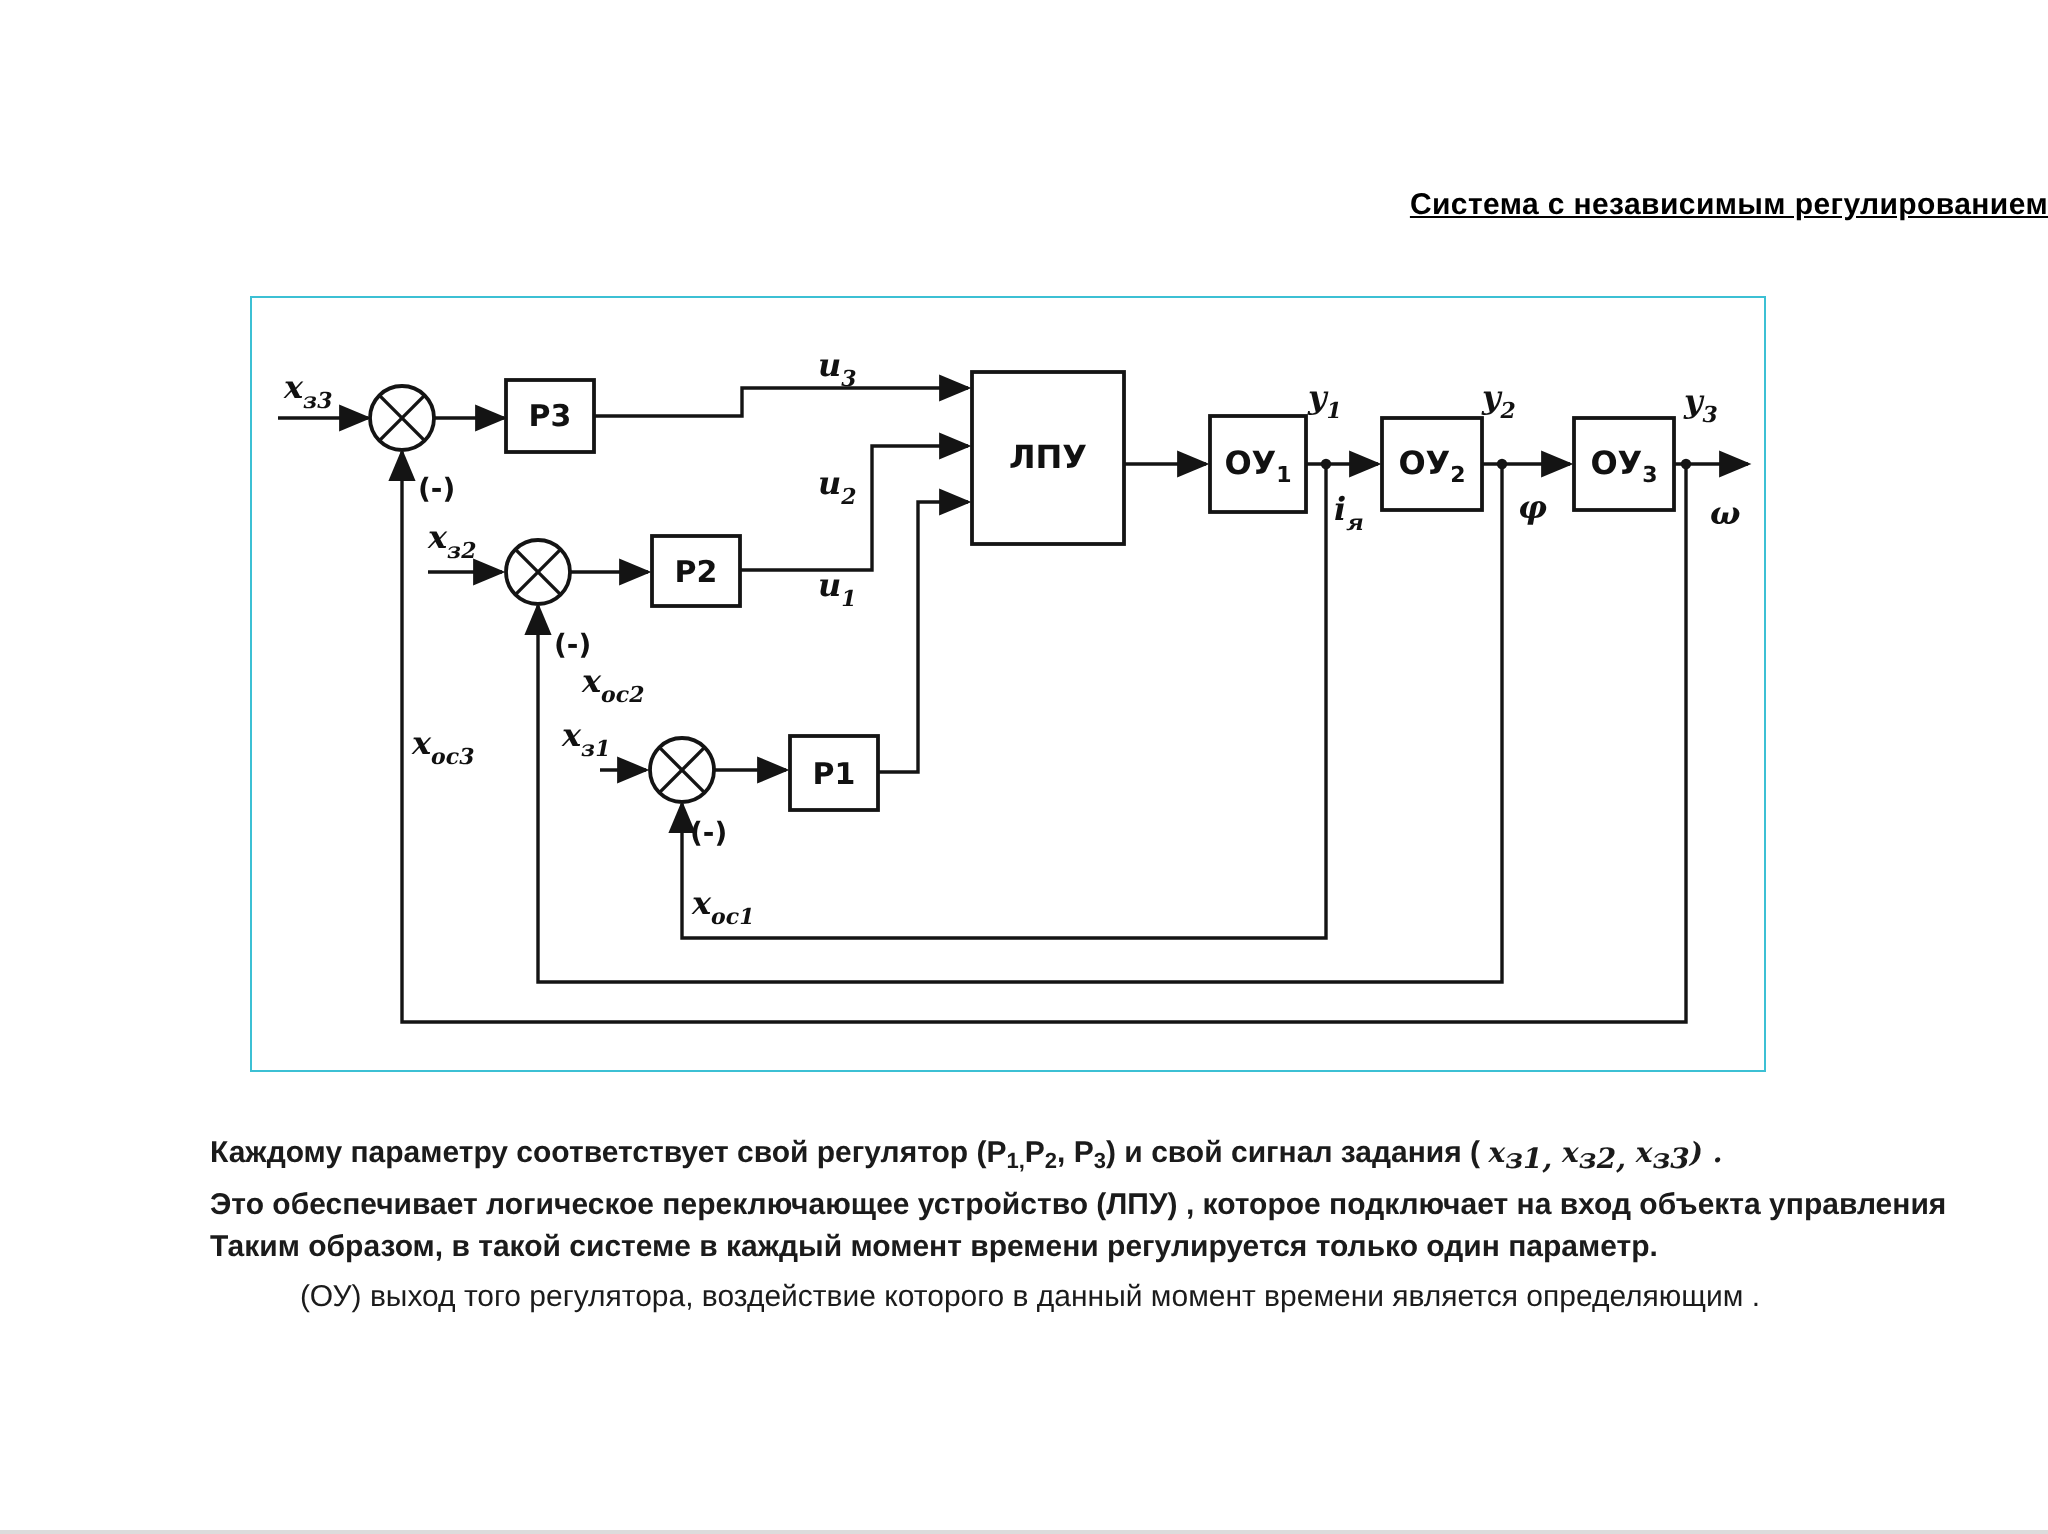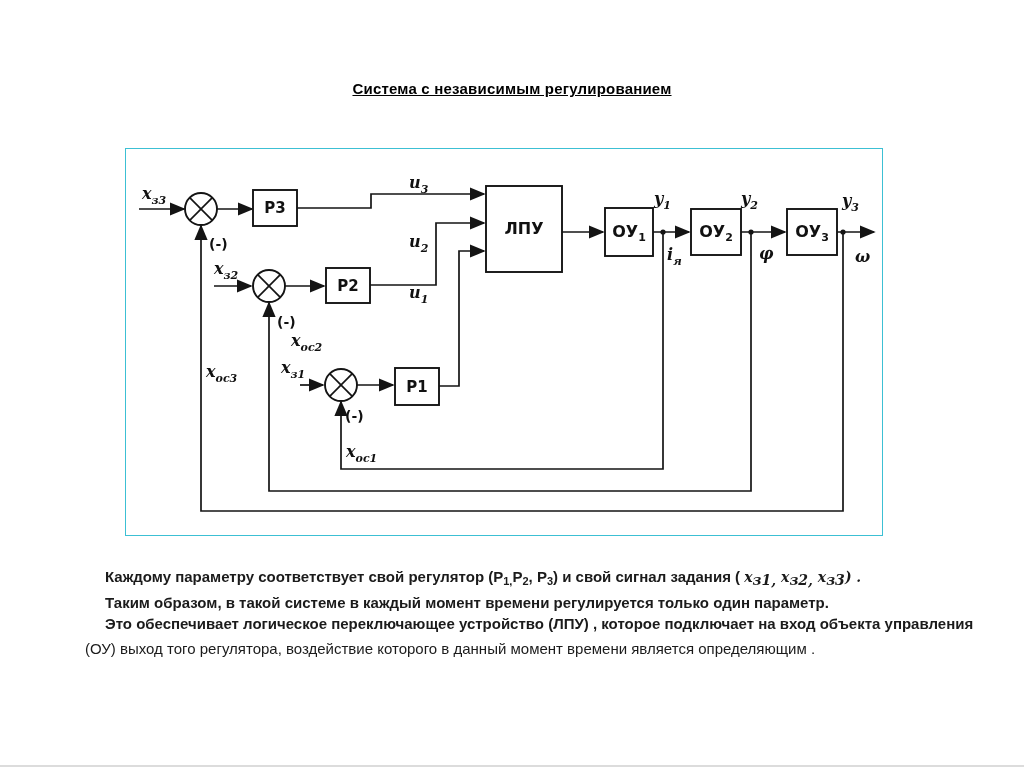--- a/index.html
+++ b/index.html
@@ -1,21 +1,21 @@
 <!DOCTYPE html>
 <html><head>
 <meta charset="utf-8">
 <style>
   html,body{margin:0;padding:0;}
   body{
     width:1024px;height:767px;position:relative;overflow:hidden;
     background:#ffffff;font-family:"Liberation Sans",sans-serif;color:#111;
   }
   .title{
-    position:absolute;left:0;right:0;top:80px;text-align:center;
+    position:absolute;left:0;right:0;top:94px;text-align:right;
     font-size:15px;font-weight:bold;text-decoration:underline;color:#000;
     letter-spacing:.2px;
   }
   .frame{
     position:absolute;left:125px;top:148px;width:758px;height:388px;
     border:1px solid #3cc0d4;background:#fff;box-sizing:border-box;
   }
   .frame svg{display:block;width:756px;height:386px;}
   
   .ln{stroke:#141414;stroke-width:1.7;fill:none;}
@@ -26,21 +26,21 @@
   .blk{font:bold 15px "DejaVu Sans",sans-serif;fill:#111;text-anchor:middle;}
   .blkbig{font:bold 16px "DejaVu Sans",sans-serif;fill:#111;text-anchor:middle;}
   .neg{font:bold 14px "DejaVu Sans",sans-serif;fill:#111;}
   
   .para{
     position:absolute;left:85px;top:566px;width:860px;
     font-size:15px;line-height:21px;color:#1b1b1b;
   }
   .pline{white-space:nowrap;}
   .indent{padding-left:20px;font-weight:bold;}
-  .pline.last{margin-top:4px;}
+  .pline.last{margin-top:4px;text-align:center;}
   .ss{font-size:11px;vertical-align:-3px;}
   .it{font-style:italic;font-family:"DejaVu Serif",serif;font-size:14px;}
   .bottom-edge{
     position:absolute;left:0;right:0;bottom:0;height:2px;background:#dcdcdc;
   }
 </style>
 </head>
 <body>
 
 <div class="title">Система с независимым регулированием</div>
@@ -172,18 +172,18 @@
     <text class="sig" x="729" y="113">ω</text>
 
     <text class="neg" x="83" y="100">(-)</text>
     <text class="neg" x="151" y="178">(-)</text>
     <text class="neg" x="219" y="272">(-)</text>
   </svg>
 </div>
 
 <div class="para">
   <div class="pline indent"><span>Каждому параметру соответствует свой регулятор (Р</span><span class="ss">1,</span><span>Р</span><span class="ss">2</span><span>, Р</span><span class="ss">3</span><span>) и свой сигнал задания ( </span><span class="it">x</span><span class="ss it">з1,</span><span class="it"> x</span><span class="ss it">з2,</span><span class="it"> x</span><span class="ss it">з3</span><span class="it">) .</span></div>
+  <div class="pline indent">Это обеспечивает логическое переключающее устройство (ЛПУ) , которое подключает на вход объекта управления</div>
   <div class="pline indent">Таким образом, в такой системе в каждый момент времени регулируется только один параметр.</div>
-  <div class="pline indent">Это обеспечивает логическое переключающее устройство (ЛПУ) , которое подключает на вход объекта управления</div>
   <div class="pline last">(ОУ)  выход того регулятора, воздействие которого в данный момент времени является определяющим .</div>
 </div>
 
 <div class="bottom-edge"></div>
 
 </body></html>

